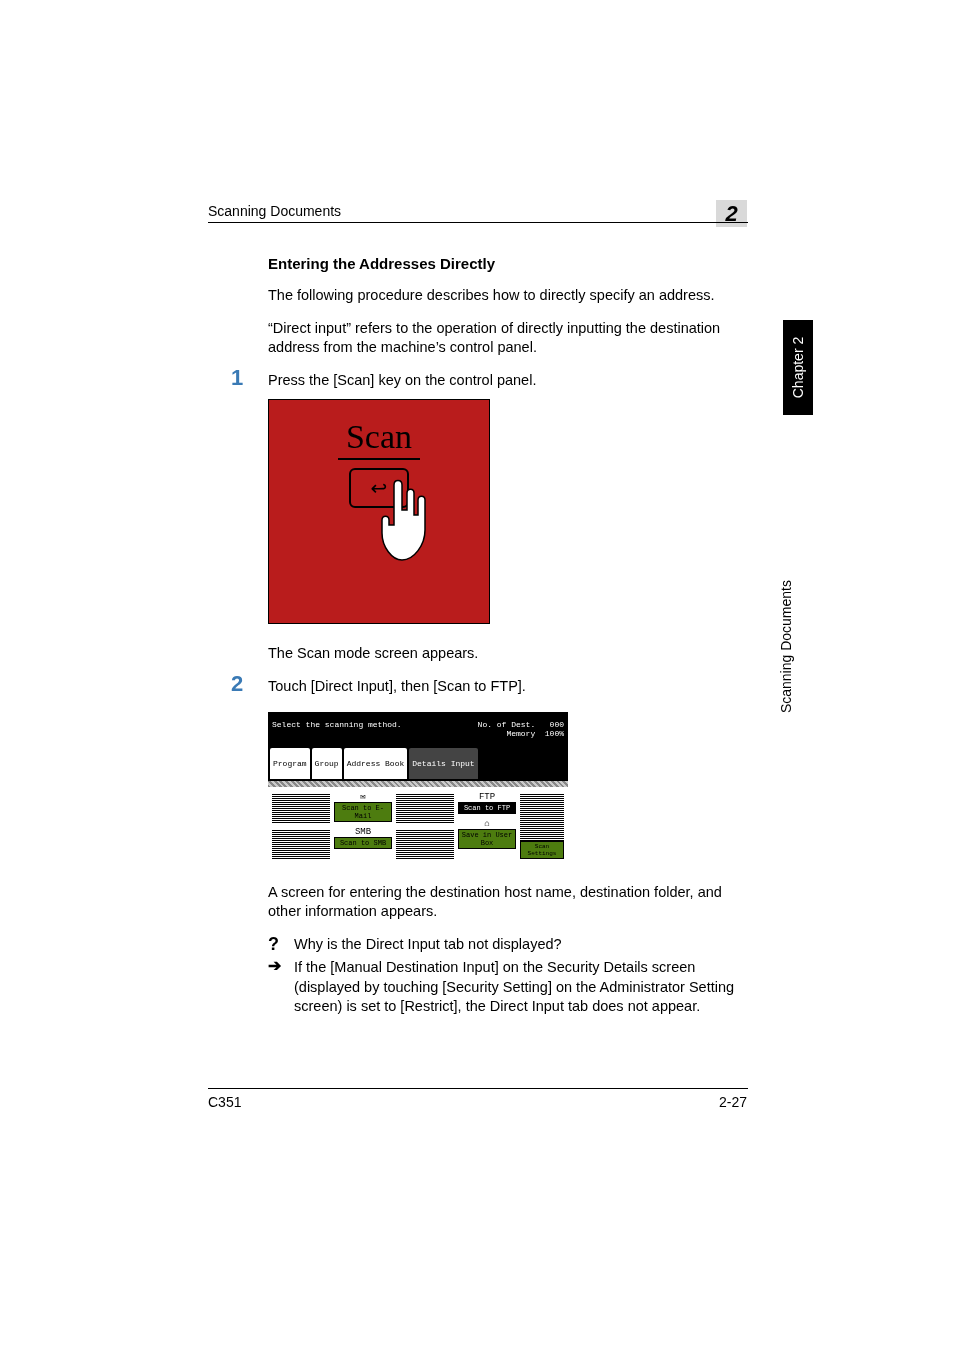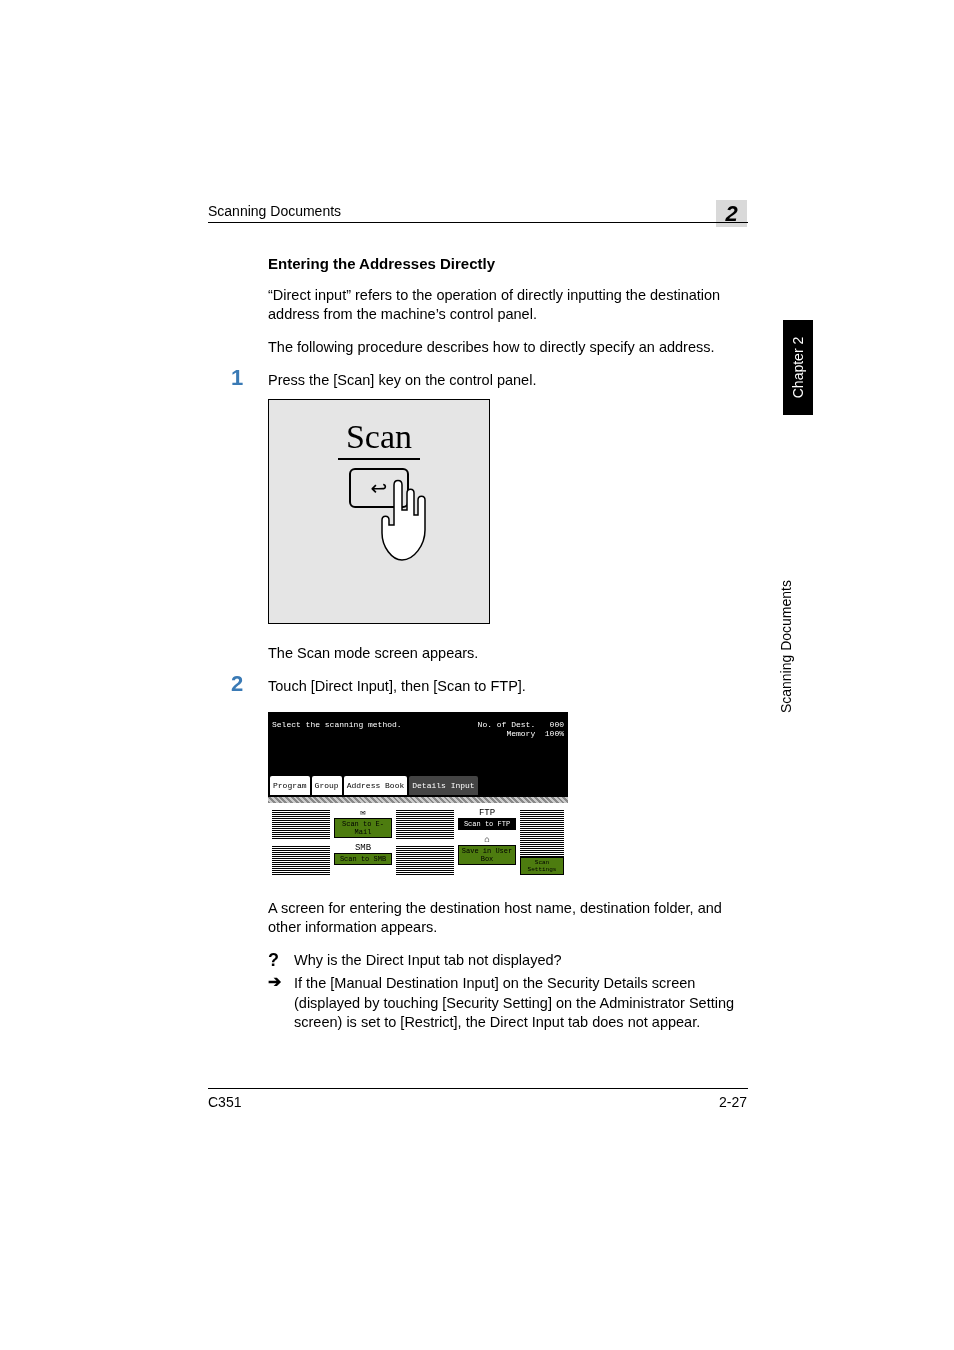--- a/index.html
+++ b/index.html
@@ -94,21 +94,21 @@
     top: -6px;
     font-size: 22px;
     font-weight: bold;
     color: #3a7ab5;
     font-family: Arial, Helvetica, sans-serif;
   }
   .scan-figure {
     width: 220px;
     height: 205px;
     border: 1.5px solid #000;
-    background: #e5e5e5;
+    background: #b91c1c;
     margin: 10px 0 20px 0;
     position: relative;
     display: flex;
     align-items: flex-start;
     justify-content: center;
     padding-top: 18px;
   }
   .scan-inner {
     text-align: center;
   }
@@ -158,23 +158,22 @@
     display:flex;
     background:#000;
     padding:2px 2px;
     gap:2px;
     font-size:8px;
     font-family: 'Courier New', monospace;
   }
   .lcd-tab {
     background:#fff;
     color:#000;
-    padding:5px 3px;
+    padding:11px 3px;
     border-radius:2px 2px 0 0;
-    margin-top:28px;
   }
   .lcd-tab.active {
     background:#444;
     color:#fff;
   }
   .lcd-strip {
     height:6px;
     background: repeating-linear-gradient(45deg,#888,#888 2px,#ccc 2px,#ccc 4px);
   }
   .lcd-body {
@@ -256,22 +255,22 @@
   <div class="chapter-box">2</div>
   <div class="header-line"></div>
 
   <div class="side-tab">Chapter 2</div>
   <div class="side-label">Scanning Documents</div>
 
   <div class="body-area">
 
     <div class="section-heading">Entering the Addresses Directly</div>
 
+    <div class="para">The following procedure describes how to directly specify an address.</div>
     <div class="para">“Direct input” refers to the operation of directly inputting the destination address from the machine’s control panel.</div>
-    <div class="para">The following procedure describes how to directly specify an address.</div>
 
     <div class="step-row">
       <div class="step-num">1</div>
       <div class="para" style="margin-bottom:8px;">Press the [Scan] key on the control panel.</div>
 
       <div class="scan-figure">
         <div class="scan-inner">
           <div class="scan-label">Scan</div>
           <div class="scan-btn">
             <span class="scan-arrow">↩</span>

